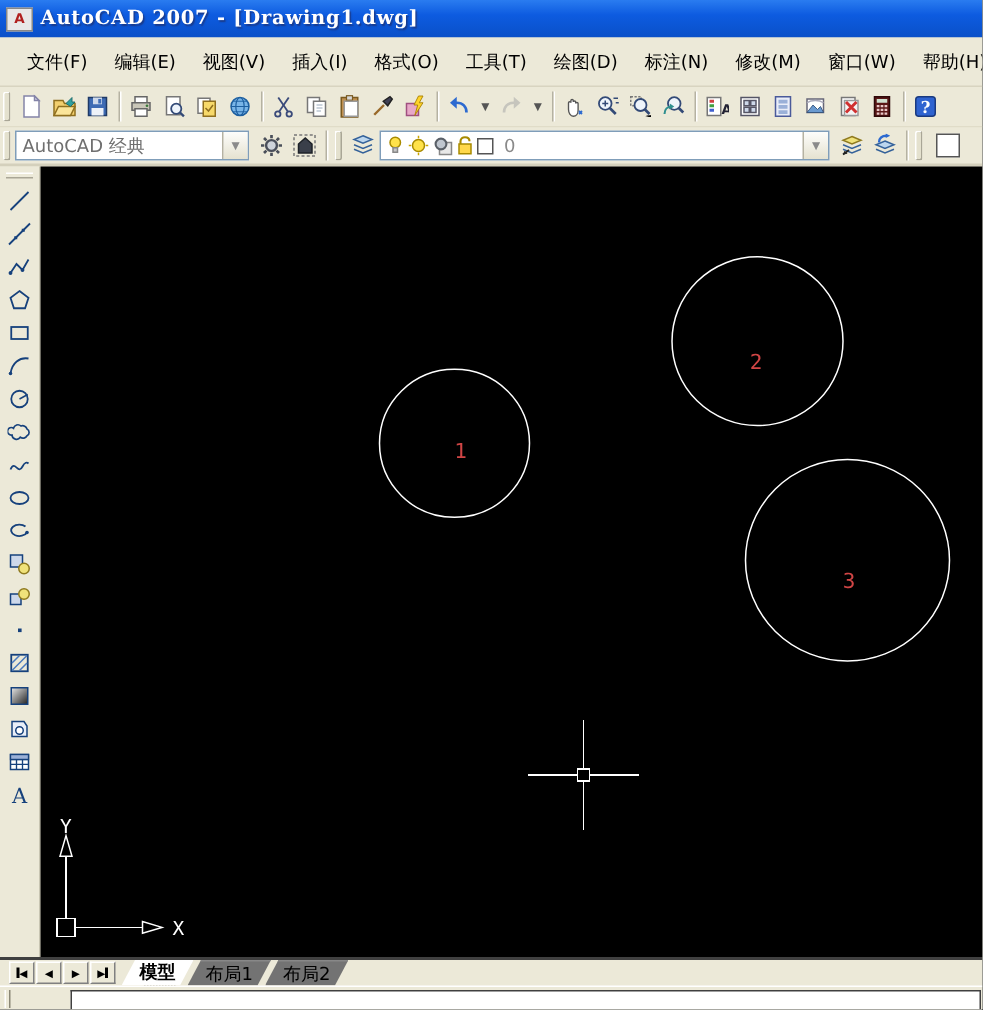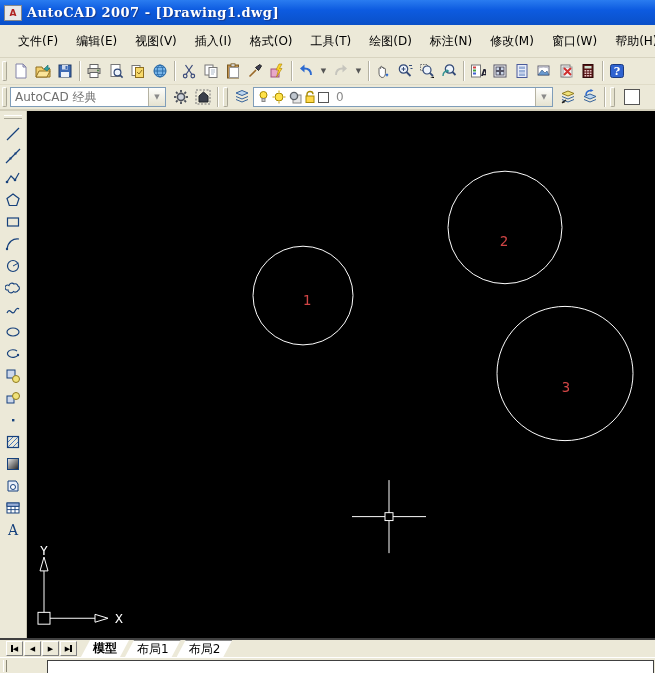--- a/index.html
+++ b/index.html
@@ -62,21 +62,21 @@
             border-top:2px solid #404040; flex:0 0 auto; padding-left:6px; }
   .navbtn { width:17px; height:15px; margin-right:1px; background:#ece9d8;
             border:1px solid; border-color:#fff #808080 #808080 #fff;
             display:flex; align-items:center; justify-content:center; font-size:7px; color:#000; gap:0; }
   .navbtn .bar { width:2px; height:7px; background:#000; }
   .tab { height:17px; padding:0 12px; margin-left:-4px; display:flex; align-items:flex-start;
          font-size:12px; color:#000; position:relative;
          clip-path:polygon(9px 0, 100% 0, calc(100% - 9px) 100%, 0 100%); }
   .tab.active { background:#fff; font-weight:bold; z-index:2; }
   .tab.active .tlabel { border-bottom:1px dotted #333; }
-  .tab.inactive { background:#ffffff; border-top:1px solid #888; z-index:1; }
+  .tab.inactive { background:#737373; border-top:1px solid #888; z-index:1; }
 
   
   .cmdrow { height:16px; background:#ece9d8; border-top:1px solid #fff; flex:0 0 auto;
             display:flex; align-items:stretch; }
   .cmd-grip { width:4px; margin:2px 4px 1px 3px; border-left:1px solid #fff; border-right:1px solid #8a8776; }
   .cmd-box { flex:1; margin:2px 1px 0 36px; background:#fff; border:1px solid #404040; border-bottom:none; }
 </style>
 </head>
 <body>
 

